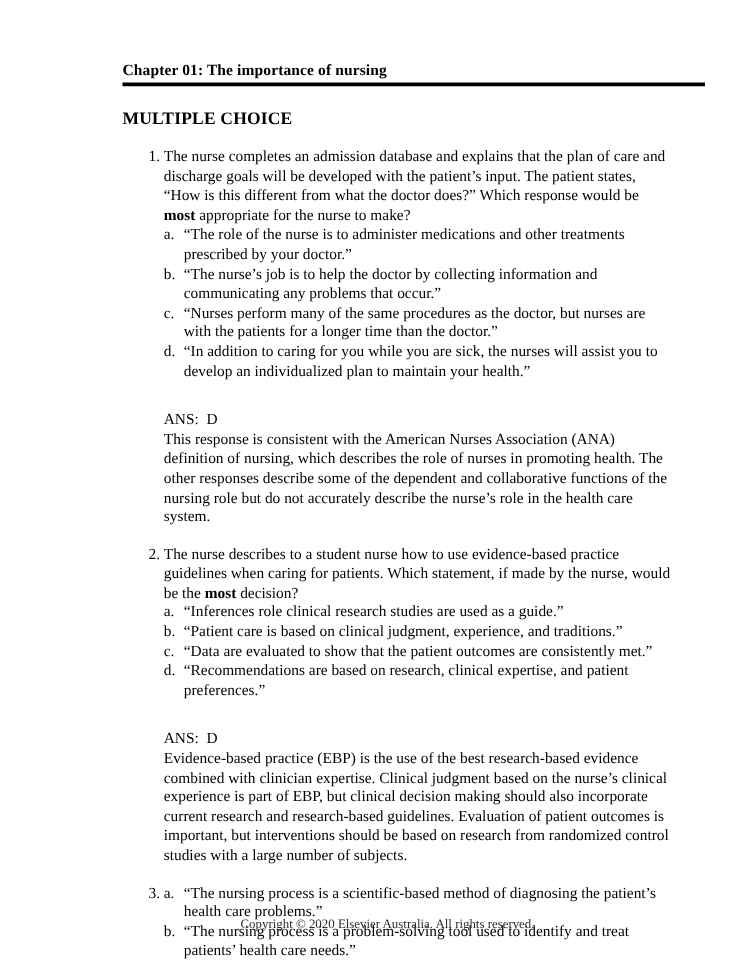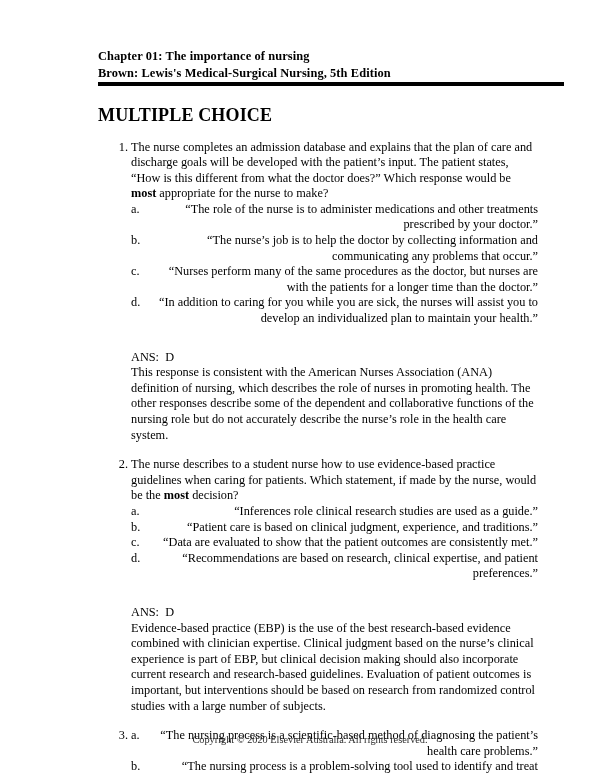--- a/index.html
+++ b/index.html
@@ -35,21 +35,21 @@
     margin-top: 1px;
     margin-left: 0px;
     width: 466px;
     height: 3.5px;
     background: #000000;
   }
 
   .section-title {
     margin-top: 19px;
     font-weight: bold;
-    font-size: 18px;
+    font-size: 14px;
     letter-spacing: 0.15px;
   }
 
   
   .qlist {
     margin: 0;
     padding: 0;
     list-style: none;
   }
   .question {
@@ -83,21 +83,21 @@
     padding-left: 16px;
     text-indent: 0;
   }
   .option .olet {
     position: absolute;
     left: 0;
     top: 0;
     width: 11px;
     text-align: left;
   }
-  .option .otext { display: block; text-align: right; }
+  .option .otext { display: block; }
 
   
   .answer {
     margin-top: 23px;
   }
   .ans-line { white-space: pre; }
   .rationale { }
 
   
   .footer {
@@ -111,21 +111,20 @@
     margin-left: 20px;
   }
 </style>
 </head>
 <body>
 
 <div class="page">
 
   <div class="doc-header">
     <span class="hline">Chapter 01: The importance of nursing</span>
-    <span class="hline">Brown: Lewis's Medical-Surgical Nursing, 5th Edition</span>
   </div>
   <div class="header-rule"></div>
 
   <div class="section-title">MULTIPLE CHOICE</div>
 
   <ol class="qlist" id="question-list">
       <li class="question">
         <span class="qnum">1.</span>
         <div class="qstem"><span>The nurse completes an admission database and explains that the plan of care and discharge goals will be developed with the patient’s input. The patient states, “How is this different from what the doctor does?” Which response would be </span><b>most</b><span> appropriate for the nurse to make?</span></div>
         <ul class="options">

